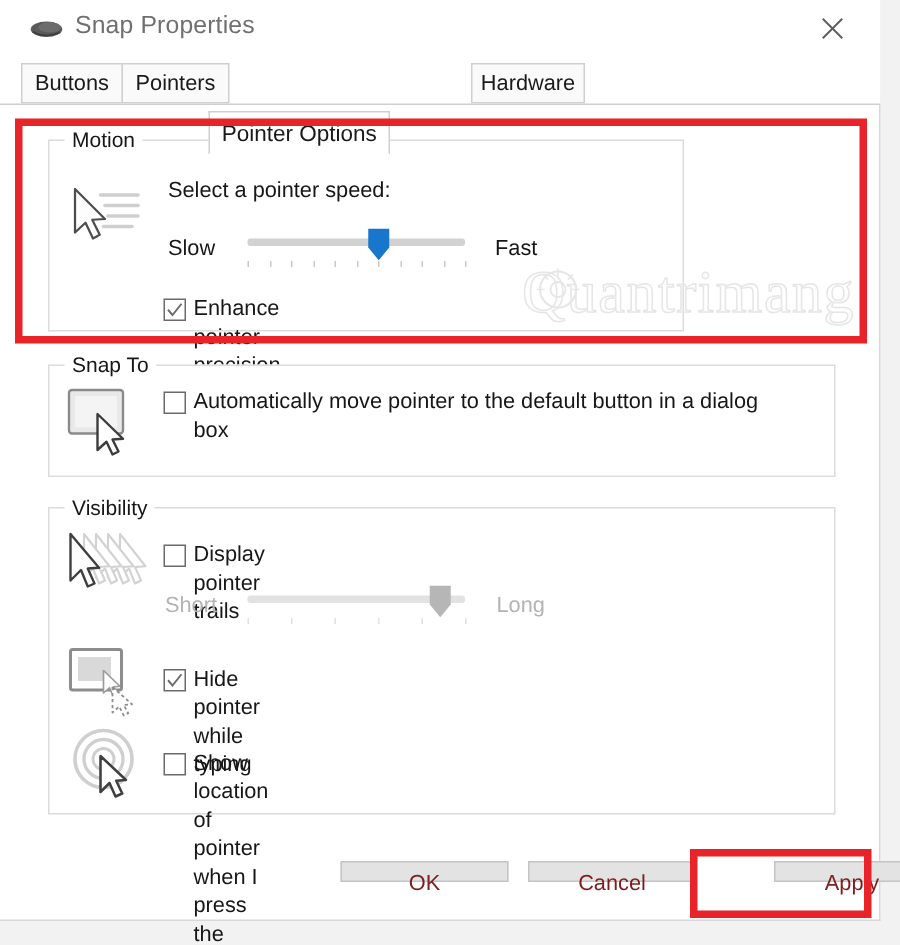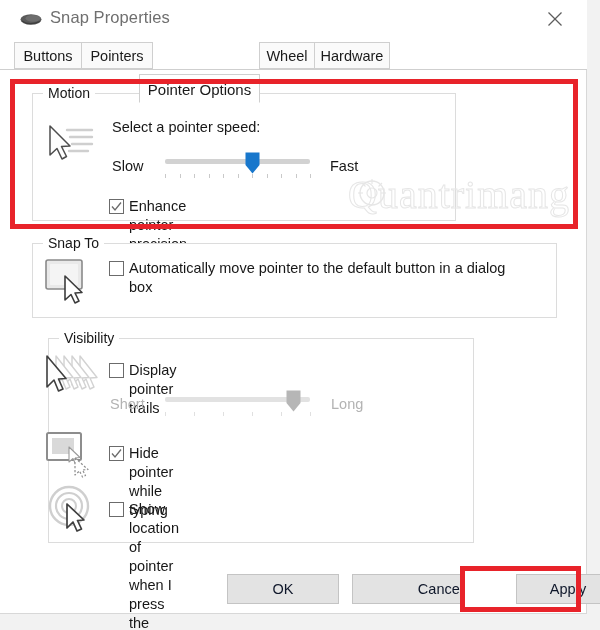--- a/index.html
+++ b/index.html
@@ -224,25 +224,25 @@
     position: absolute;
     left: 355px;
     top: 176px;
     z-index: 5;
   }
 
   
   .btn {
     position: absolute;
     box-sizing: border-box;
-    height: 30px;
+    height: 14px;
     line-height: 28px;
     text-align: center;
     font-size: 14.5px;
-    color: #0f172a;
+    color: #7f1d1d;
     background: #e3e3e3;
     border: 1px solid #c4c4c4;
   }
 </style>
 </head>
 <body>
 
 <div id="root">
 
   <div class="dialog">
@@ -262,21 +262,20 @@
           <line x1="14.5" y1="1.5" x2="1.5" y2="14.5" stroke="#5d5d5d" stroke-width="1.3"></line>
         </svg>
       </div>
     </div>
 
     <div class="tabstrip">
       <div class="tabs-underline"></div>
       <div class="tab" style="left:14px; width:68px;">Buttons</div>
       <div class="tab" style="left:81px; width:72px;">Pointers</div>
       <div class="tab selected" style="left:139px; width:121px; top:-2px; height:29px; line-height:30px;margin-top:34px;">Pointer Options</div>
-      <div class="tab" style="left:259px; width:56px;">Wheel</div>
       <div class="tab" style="left:314px; width:76px;">Hardware</div>
     </div>
 
     <div class="groupbox" style="left:32px; top:93px; width:424px; height:128px;">
       <div class="group-legend">Motion</div>
     </div>
 
     <span class="sec-icon" style="left:42px; top:122px;">
       <svg width="54" height="44" viewBox="0 0 54 44">
         <g stroke="#cfcfcf" stroke-width="2.4" stroke-linecap="round">
@@ -350,21 +349,21 @@
         <rect x="6" y="6" width="28" height="21" rx="1" fill="#f4f4f4"></rect>
         <path d="M21 18 L21 42 L27 36.5 L31 45 L35 43 L31 35 L38 34.5 Z" fill="#ffffff" stroke="#3c3c3c" stroke-width="1.6" stroke-linejoin="round"></path>
       </svg>
     </span>
 
     <div class="cb-row" style="left:109px; top:261px;">
       <span class="cbox"></span>
       <span class="cb-text wrap lbl-wrap" style="width:395px; white-space:normal;">Automatically move pointer to the default button in a dialog box</span>
     </div>
 
-    <div class="groupbox" style="left:32px; top:338px; width:426px; height:205px;margin-left:16px;">
+    <div class="groupbox" style="left:32px; top:338px; width:525px; height:205px;">
       <div class="group-legend">Visibility</div>
     </div>
 
     <span class="sec-icon" style="left:40px; top:352px;">
       <svg width="62" height="50" viewBox="0 0 62 50">
         <g fill="#ffffff" stroke="#d2d2d2" stroke-width="1.4" stroke-linejoin="round">
           <path d="M40 4 L40 33 L46 27 L50 37 L54 35 L50 26 L57 25.5 Z"></path>
           <path d="M32 4 L32 33 L38 27 L42 37 L46 35 L42 26 L49 25.5 Z"></path>
           <path d="M24 4 L24 33 L30 27 L34 37 L38 35 L34 26 L41 25.5 Z"></path>
           <path d="M16 4 L16 33 L22 27 L26 37 L30 35 L26 26 L33 25.5 Z"></path>
@@ -424,21 +423,21 @@
         <path d="M22 20 L22 44 L28 38 L32 47 L36.5 45 L32.5 36.5 L39 36 Z" fill="#ffffff" stroke="#3f3f3f" stroke-width="1.7" stroke-linejoin="round"></path>
       </svg>
     </span>
 
     <div class="cb-row" style="left:109px; top:502px;">
       <span class="cbox"></span>
       <span class="cb-text">Show location of pointer when I press the CTRL key</span>
     </div>
 
     <div class="btn" style="left:227px; top:574px; width:112px;">OK</div>
-    <div class="btn" style="left:352px; top:574px; width:112px;text-align:right;">Cancel</div>
+    <div class="btn" style="left:352px; top:574px; width:112px;">Cancel</div>
     <div class="btn" style="left:468px; top:574px; width:104px;margin-left:48px;">Apply</div>
 
   </div>
 
   <div class="hl" style="left: 10px; top: 79px; width: 568px; height: 150px; border-color: rgb(232, 35, 42);"></div>
   <div class="hl" style="left: 460px; top: 566px; width: 121px; height: 46px; border-color: rgb(232, 35, 42);"></div>
 
 </div>
 
 </body></html>

